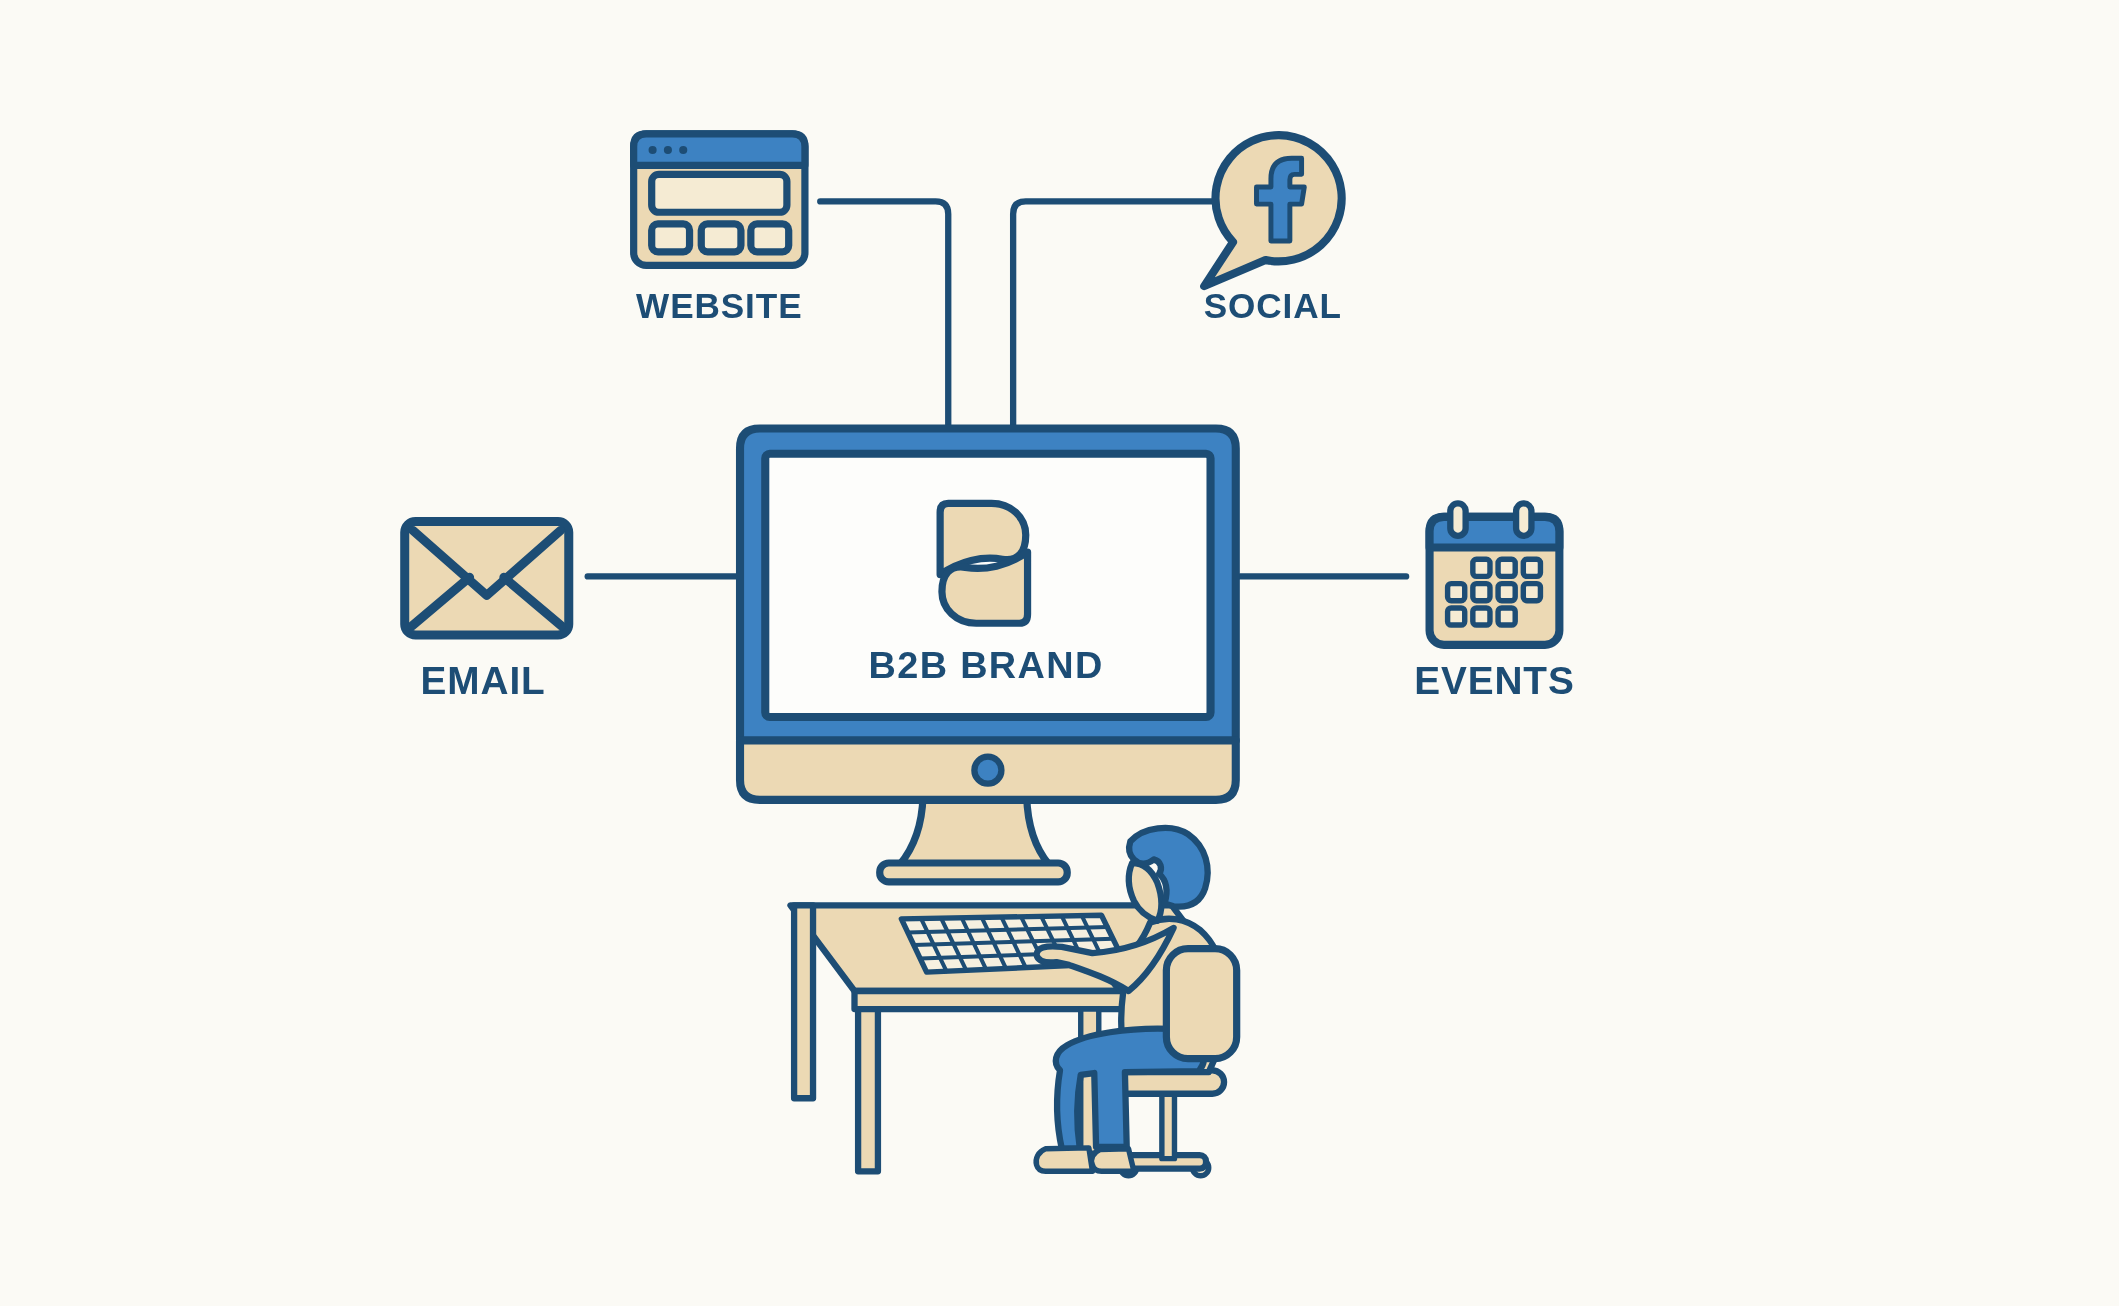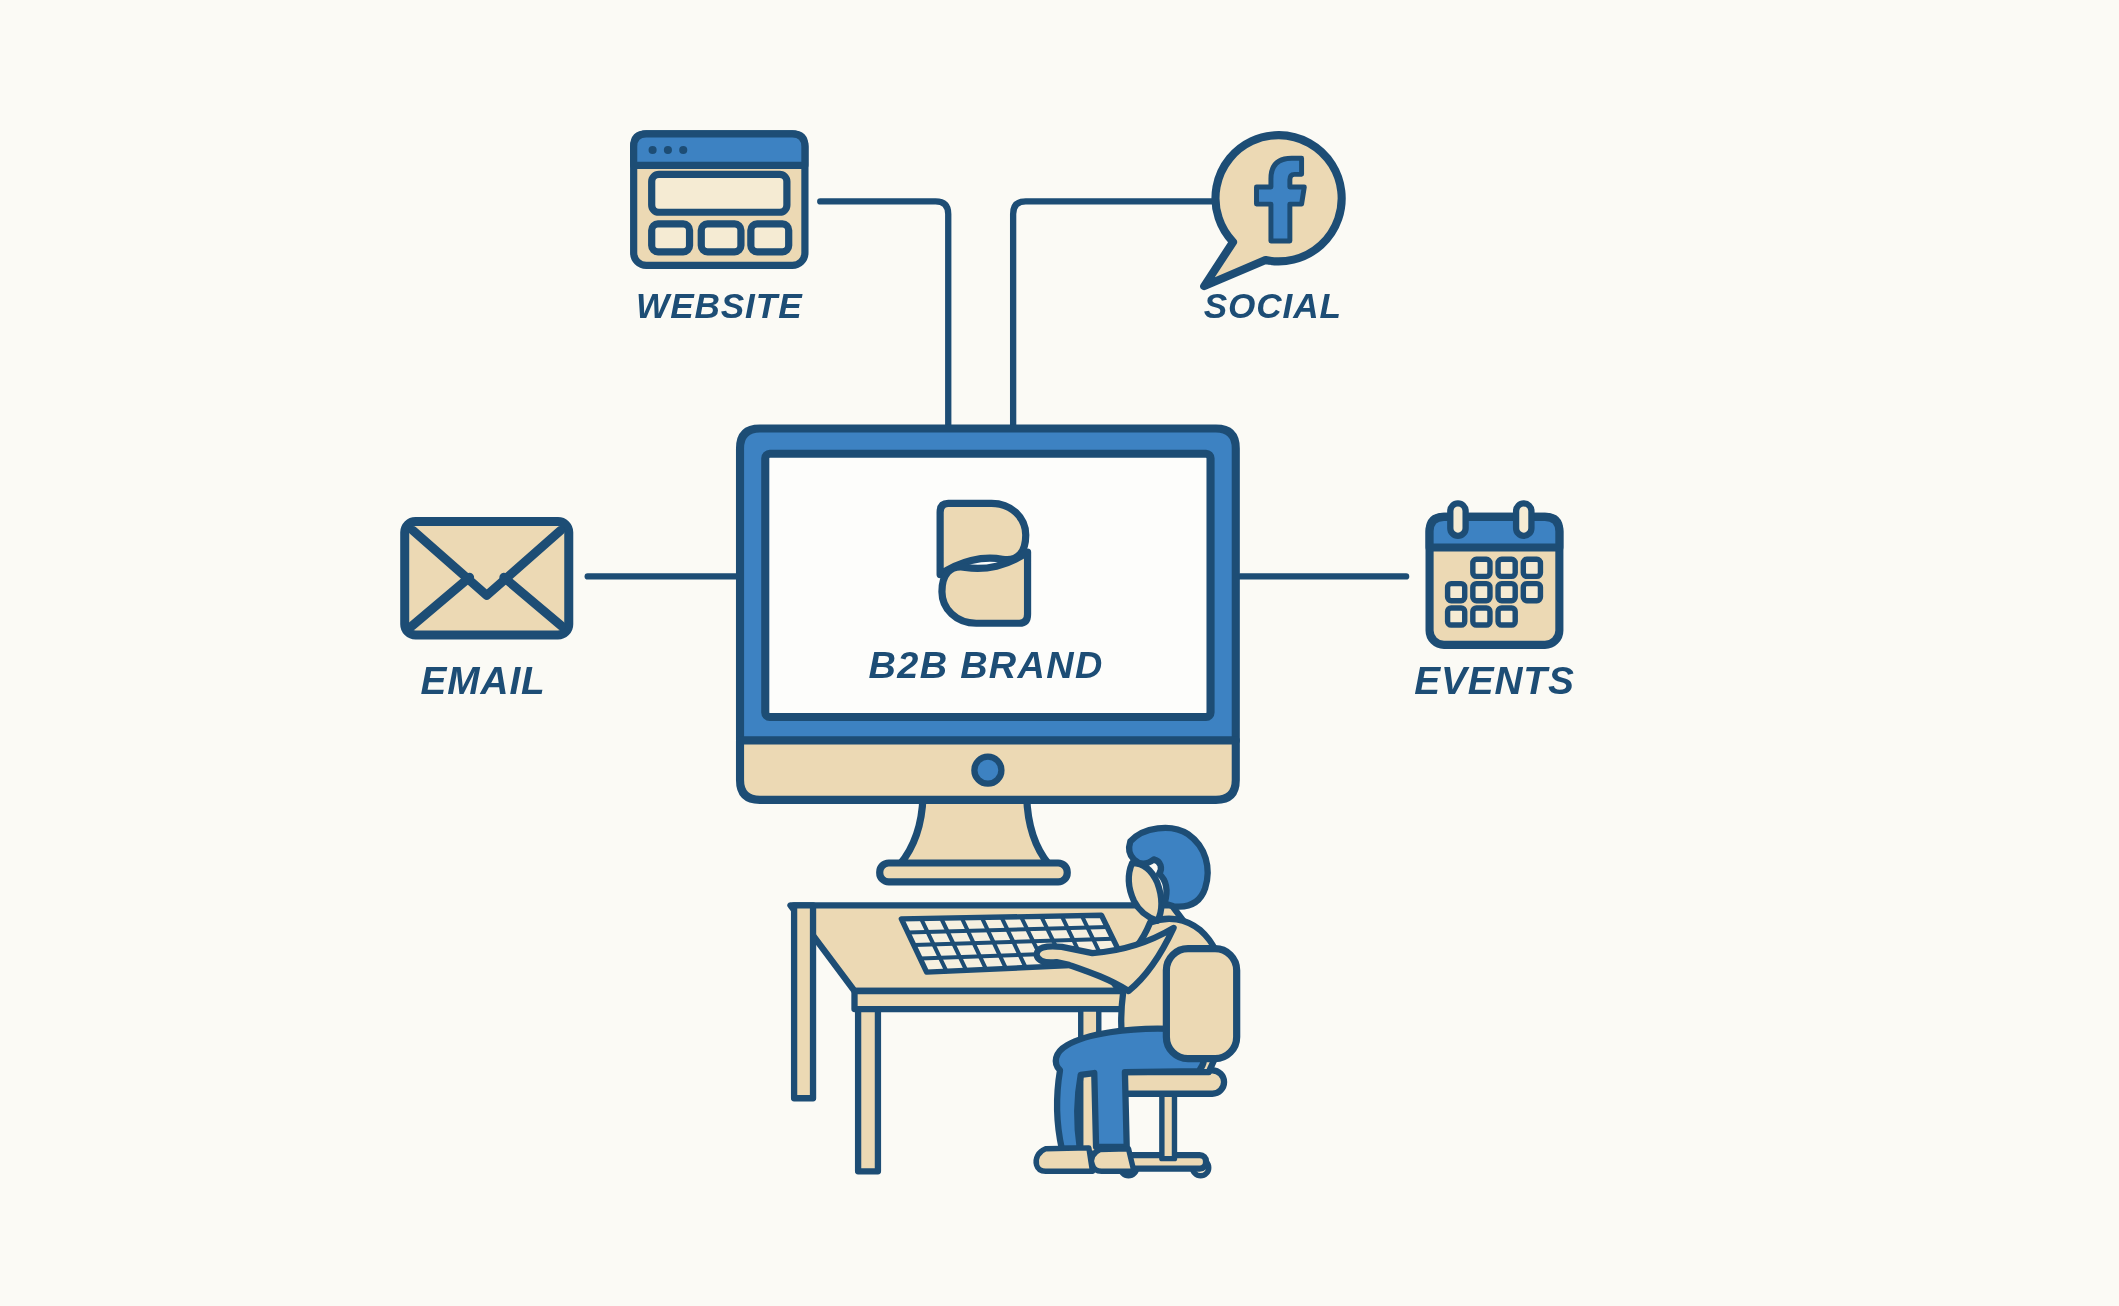--- a/index.html
+++ b/index.html
@@ -1,16 +1,16 @@
 <!DOCTYPE html>
 <html style="--background: #fbfaf5; --outline: #1d4d75; --blue: #3d82c2; --tan: #ecd9b4; --cream: #f5ebd3; --screen: #fdfdfb; --keys: #f6f0e0;"><head>
 <meta charset="utf-8">
 <style>
   html,body{margin:0;padding:0;background:#fbfaf5;}
-  .stage{position:relative;width:1910px;height:1306px;background:var(--background,#fbfaf5);overflow:hidden;font-style:italic;}
+  .stage{position:relative;width:1910px;height:1306px;background:var(--background,#fbfaf5);overflow:hidden;}
   svg{display:block;width:100%;height:100%;}
   .o{stroke:var(--outline,#1d4d75);stroke-linejoin:round;stroke-linecap:round;}
   .ln{fill:none;stroke:var(--outline,#1d4d75);stroke-linecap:round;stroke-linejoin:round;}
   .f-tan{fill:var(--tan,#ecd9b4);}
   .f-blue{fill:var(--blue,#3d82c2);}
   .f-cream{fill:var(--cream,#f5ebd3);}
   .f-screen{fill:var(--screen,#fdfdfb);}
   .f-keys{fill:var(--keys,#f6f0e0);}
   .f-navy{fill:var(--outline,#1d4d75);}
   text{font-family:"Liberation Sans","DejaVu Sans",sans-serif;font-weight:bold;fill:var(--outline,#1d4d75);letter-spacing:1px;}

